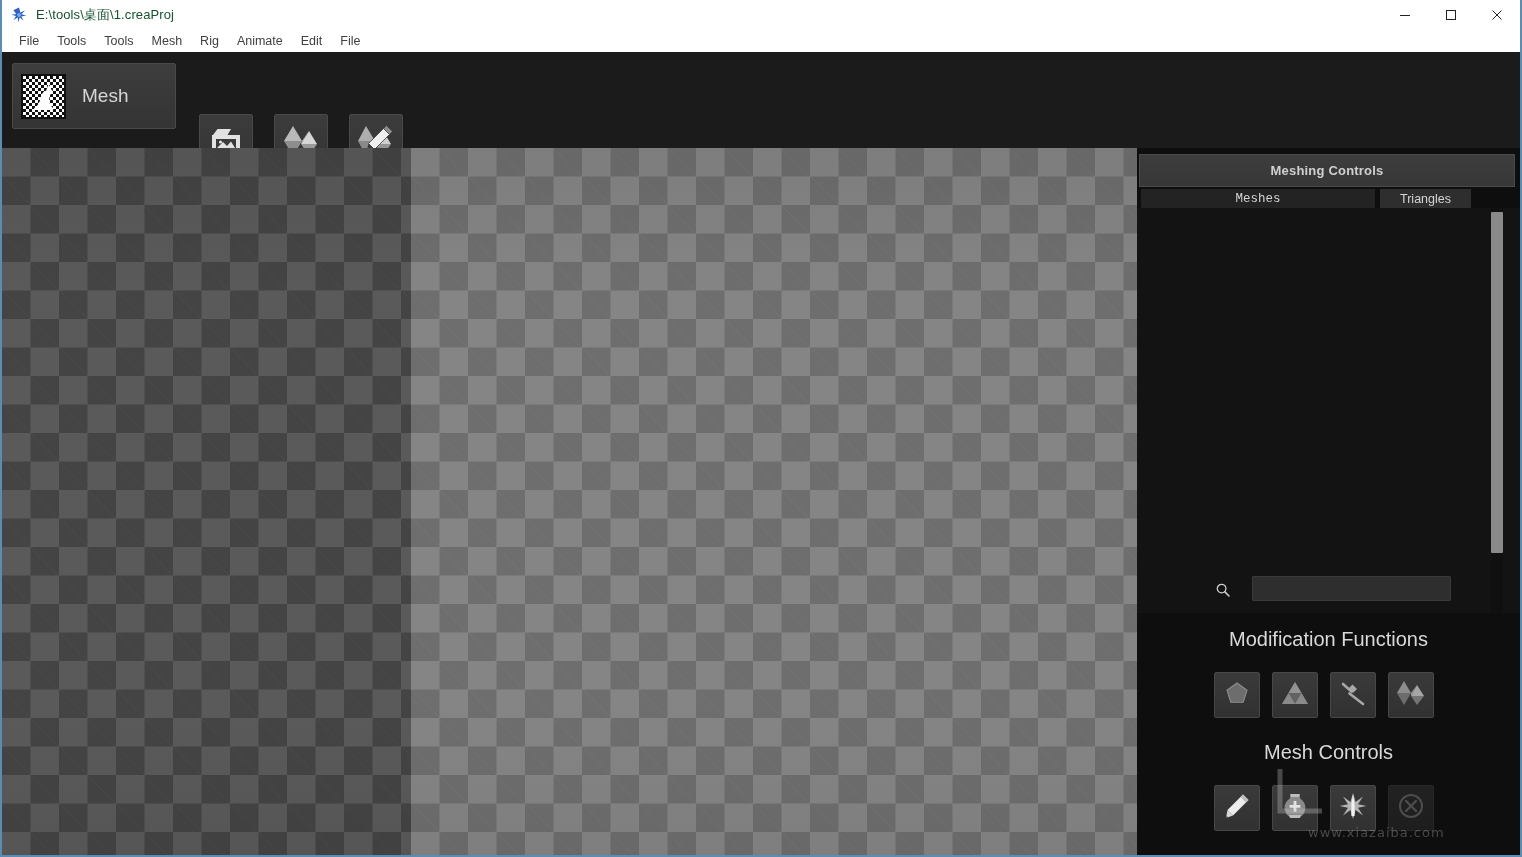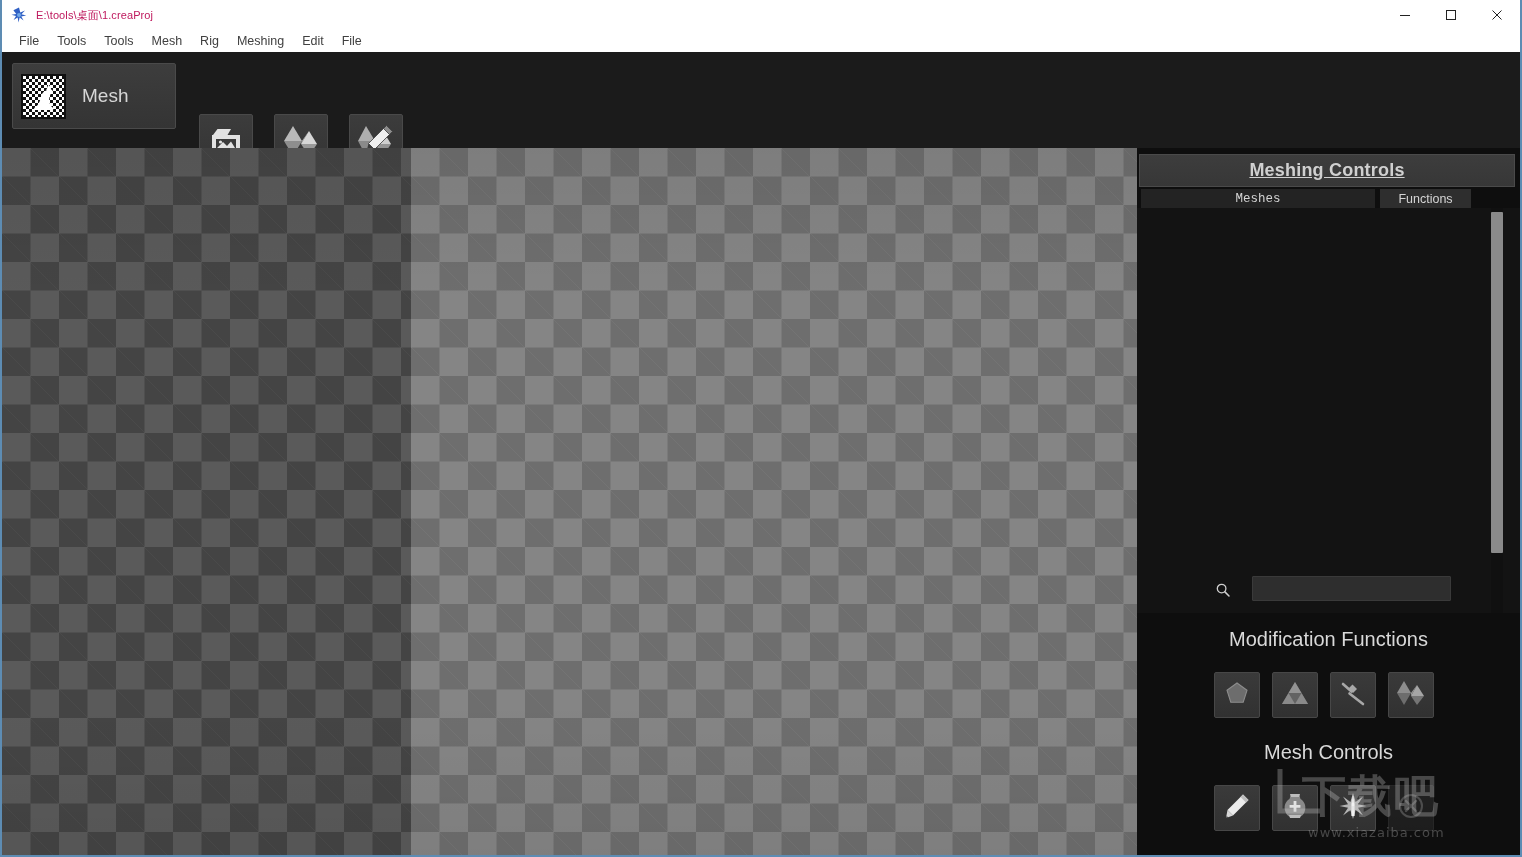--- a/index.html
+++ b/index.html
@@ -40,22 +40,22 @@
   }
   #app-icon {
     width: 18px; height: 18px;
     margin-left: 8px;
     margin-right: 8px;
     flex: 0 0 auto;
     position: relative;
   }
   #app-icon svg { display:block; }
   #title-text {
-    font-size: 11px;
-    color: #be185d;
+    font-size: 13px;
+    color: #14532d;
     letter-spacing: 0.1px;
     white-space: nowrap;
   }
   #win-controls {
     margin-left: auto;
     display: flex;
     height: 30px;
   }
   .win-btn {
     width: 46px;
@@ -205,25 +205,24 @@
     left: 2px; top: 6px;
     width: 376px;
     height: 33px;
     background: linear-gradient(#3d3d3d, #373737);
     border: 1px solid #4a4a4a;
     box-sizing: border-box;
     display:flex; align-items:center; justify-content:center;
     cursor: default;
   }
   #panel-header-title {
-    font-size: 18px;
+    font-size: 13px;
     color: #d0d0d0;
     font-weight: bold;
     letter-spacing: 0.2px;
-    text-decoration: underline;
   }
   #tab-strip {
     position: absolute;
     left: 4px; top: 41px;
     width: 372px;
     height: 19px;
   }
   .tab {
     position: absolute;
     top: 0;
@@ -395,21 +394,21 @@
       </div>
     </div>
   </div>
 
   <div id="menubar">
     <div class="menu-item">File</div>
     <div class="menu-item">Tools</div>
     <div class="menu-item">Tools</div>
     <div class="menu-item">Mesh</div>
     <div class="menu-item">Rig</div>
-    <div class="menu-item">Meshing</div>
+    <div class="menu-item">Animate</div>
     <div class="menu-item">Edit</div>
     <div class="menu-item">File</div>
   </div>
 
   <div id="toolbar">
 
     <div id="mesh-mode-button">
       <div id="mesh-mode-thumb">
         <svg width="30" height="32" viewBox="0 0 30 32">
           <path fill="#ffffff" d="M19.5 4 L17.5 9.5 C15.5 10 13.5 11.5 12.6 14 C11.6 16.8 11.4 20 9.2 23.2 C8 25 6.5 26.2 5.2 27 L5.2 29 L24.2 29 L24.2 27 C22 25.6 20.5 23 20.2 20 C20 17.2 20.8 14.6 21.8 12.5 L23.6 9.6 L22 8.5 Z"></path>
@@ -470,21 +469,21 @@
 
     <div id="panel-header">
       <span id="panel-header-title">Meshing Controls</span>
     </div>
 
     <div id="tab-strip">
       <div class="tab" id="tab-meshes">
         <span class="tab-label">Meshes</span>
       </div>
       <div class="tab" id="tab-triangles">
-        <span class="tab-label">Functions</span>
+        <span class="tab-label">Triangles</span>
       </div>
     </div>
 
     <div id="mesh-list">
       <div id="list-track"></div>
       <div id="list-thumb"></div>
     </div>
 
     <div id="search-row">
       <span id="search-icon">
@@ -582,17 +581,16 @@
     </div>
 
   </div>
 
   <div id="watermark">
     <span id="watermark-mark">
       <svg width="52" height="56" viewBox="0 0 52 56">
         <path d="M4 8 L4 50 L46 50" stroke="#cfcfcf" stroke-width="5" fill="none"></path>
       </svg>
     </span>
-    <div id="watermark-text">下载吧</div>
     <div id="watermark-url">www.xiazaiba.com</div>
   </div>
 
 </div>
 
 </body></html>

